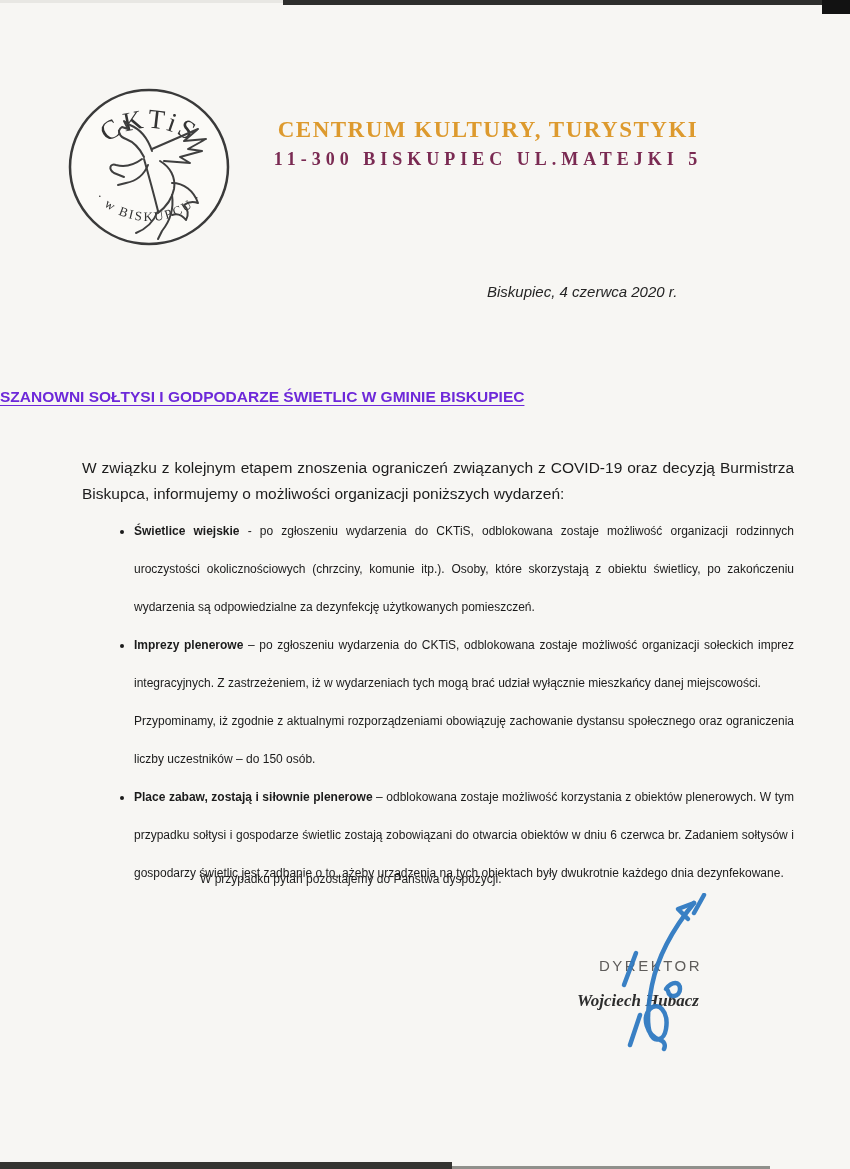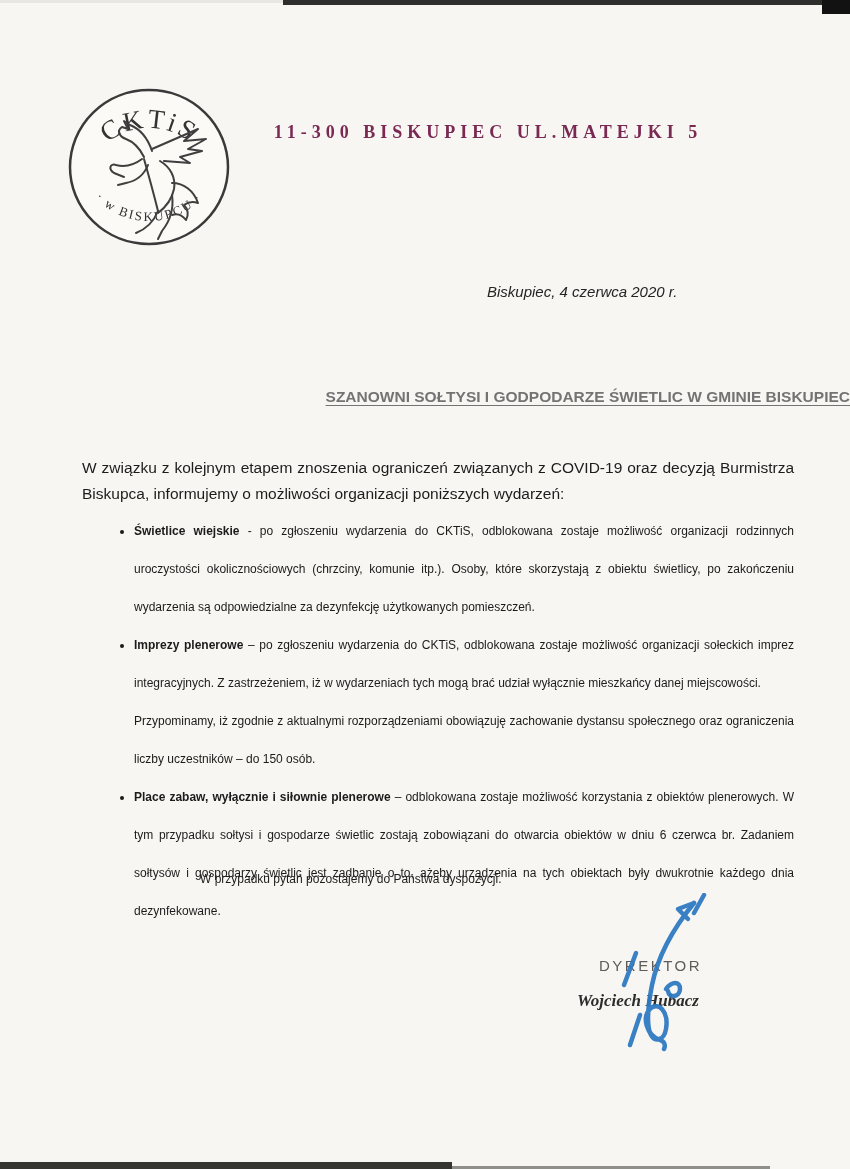--- a/index.html
+++ b/index.html
@@ -31,22 +31,22 @@
     margin-top:10px;white-space:nowrap;
   }
   .contact-line .u{text-decoration:underline;}
   .ids-line{
     font-family:"Liberation Serif",serif;font-size:13.5px;color:#4a4150;
     margin-top:3px;white-space:nowrap;
   }
 
   .date-line{position:absolute;top:283px;left:487px;font-size:15px;font-style:italic;color:#242424;}
 
-  .letter-heading{position:absolute;top:388px;left:0;width:850px;text-align:right;
-    font-size:15.5px;font-weight:bold;color:#737373;}
+  .letter-heading{position:absolute;top:388px;left:0;width:850px;text-align:left;
+    font-size:15.5px;font-weight:bold;color:#6d28d9;}
   .letter-heading span{text-decoration:underline;text-underline-offset:3px;}
 
   .intro{position:absolute;top:455px;left:82px;width:712px;
     font-size:15.5px;line-height:26px;text-align:justify;}
 
   .bullets{position:absolute;top:512px;left:100px;width:694px;}
   .bullets ul{margin:0;padding-left:34px;}
   .bullets li{font-size:12px;line-height:38px;text-align:justify;color:#1b1b1b;}
   .bullets li b{font-weight:bold;}
 
@@ -96,37 +96,38 @@
       <path d="M78,74 C70,80 60,82 52,80 C46,78 44,84 50,88 L60,92"></path>
       <path d="M84,80 C80,90 72,96 62,98 L54,100"></path>
 
       <path d="M94,126 C90,136 82,144 72,148"></path>
       <path d="M108,110 C110,124 106,136 98,146 L94,154"></path>
     </g>
   </svg>
 </div>
 
 <div class="header-text">
+  <div class="org-line">CENTRUM  KULTURY, TURYSTYKI</div>
   <div class="addr-line">11-300 BISKUPIEC  UL.MATEJKI 5</div>
 </div>
 
 <div class="date-line">Biskupiec, 4 czerwca 2020 r.</div>
 
 <div class="letter-heading">
   <span>SZANOWNI SOŁTYSI I GODPODARZE ŚWIETLIC W GMINIE BISKUPIEC</span>
 </div>
 
 <div class="intro">W związku z kolejnym etapem znoszenia ograniczeń związanych z COVID-19 oraz decyzją Burmistrza Biskupca, informujemy o możliwości organizacji poniższych wydarzeń:</div>
 
 <div class="bullets">
   <ul>
     <li><b>Świetlice wiejskie</b><span> - po zgłoszeniu wydarzenia do CKTiS, odblokowana zostaje możliwość organizacji rodzinnych uroczystości okolicznościowych (chrzciny, komunie itp.). Osoby, które skorzystają z obiektu świetlicy, po zakończeniu wydarzenia są odpowiedzialne za dezynfekcję użytkowanych pomieszczeń.</span></li>
     <li><b>Imprezy plenerowe</b><span> – po zgłoszeniu wydarzenia do CKTiS, odblokowana zostaje możliwość organizacji sołeckich imprez integracyjnych. Z zastrzeżeniem, iż w wydarzeniach tych mogą brać udział wyłącznie mieszkańcy danej miejscowości.</span><br>
       <span>Przypominamy, iż zgodnie z aktualnymi rozporządzeniami obowiązuję zachowanie dystansu społecznego oraz ograniczenia liczby uczestników – do 150 osób.</span></li>
-    <li><b>Place zabaw, wyłącznie i siłownie plenerowe</b><span> – odblokowana zostaje możliwość korzystania z obiektów plenerowych. W tym przypadku sołtysi i gospodarze świetlic zostają zobowiązani do otwarcia obiektów w dniu 6 czerwca br. Zadaniem sołtysów i gospodarzy świetlic jest zadbanie o to, ażeby urządzenia na tych obiektach były dwukrotnie każdego dnia dezynfekowane.</span></li>
+    <li><b>Place zabaw, zostają i siłownie plenerowe</b><span> – odblokowana zostaje możliwość korzystania z obiektów plenerowych. W tym przypadku sołtysi i gospodarze świetlic zostają zobowiązani do otwarcia obiektów w dniu 6 czerwca br. Zadaniem sołtysów i gospodarzy świetlic jest zadbanie o to, ażeby urządzenia na tych obiektach były dwukrotnie każdego dnia dezynfekowane.</span></li>
   </ul>
 </div>
 
 <div class="closing">W przypadku pytań pozostajemy do Państwa dyspozycji.</div>
 
 <div class="sig-title">DYREKTOR</div>
 <div class="sig-name">Wojciech Hubacz</div>
 <svg class="sig-svg" viewBox="0 0 110 160">
   <g stroke="#2f7ac2" stroke-width="4.5" fill="none" stroke-linecap="round" stroke-linejoin="round" opacity="0.95">
     <path d="M88,10 C70,32 52,62 46,92 C42,112 40,128 44,140 C48,150 58,148 60,136 C63,118 52,108 44,116 C36,124 40,142 54,147 C58,148 60,152 58,156"></path>

